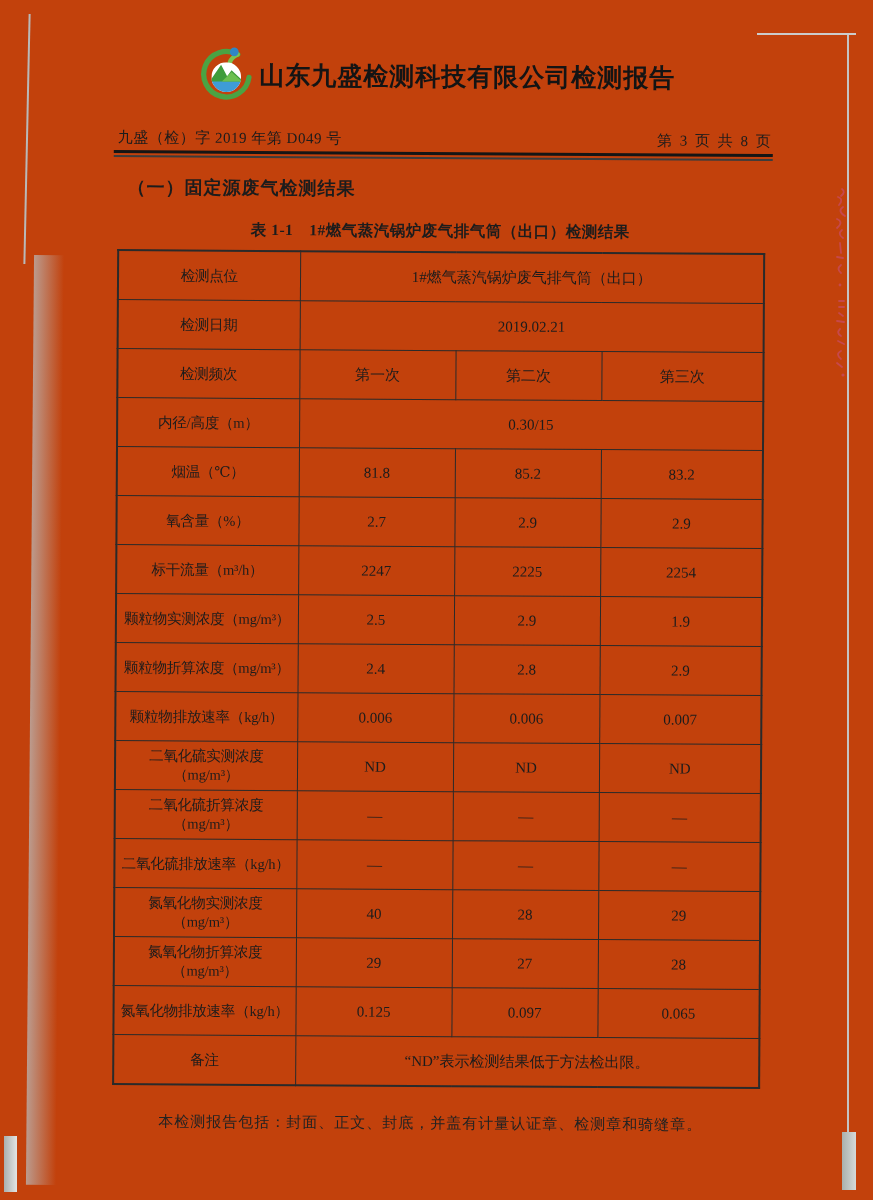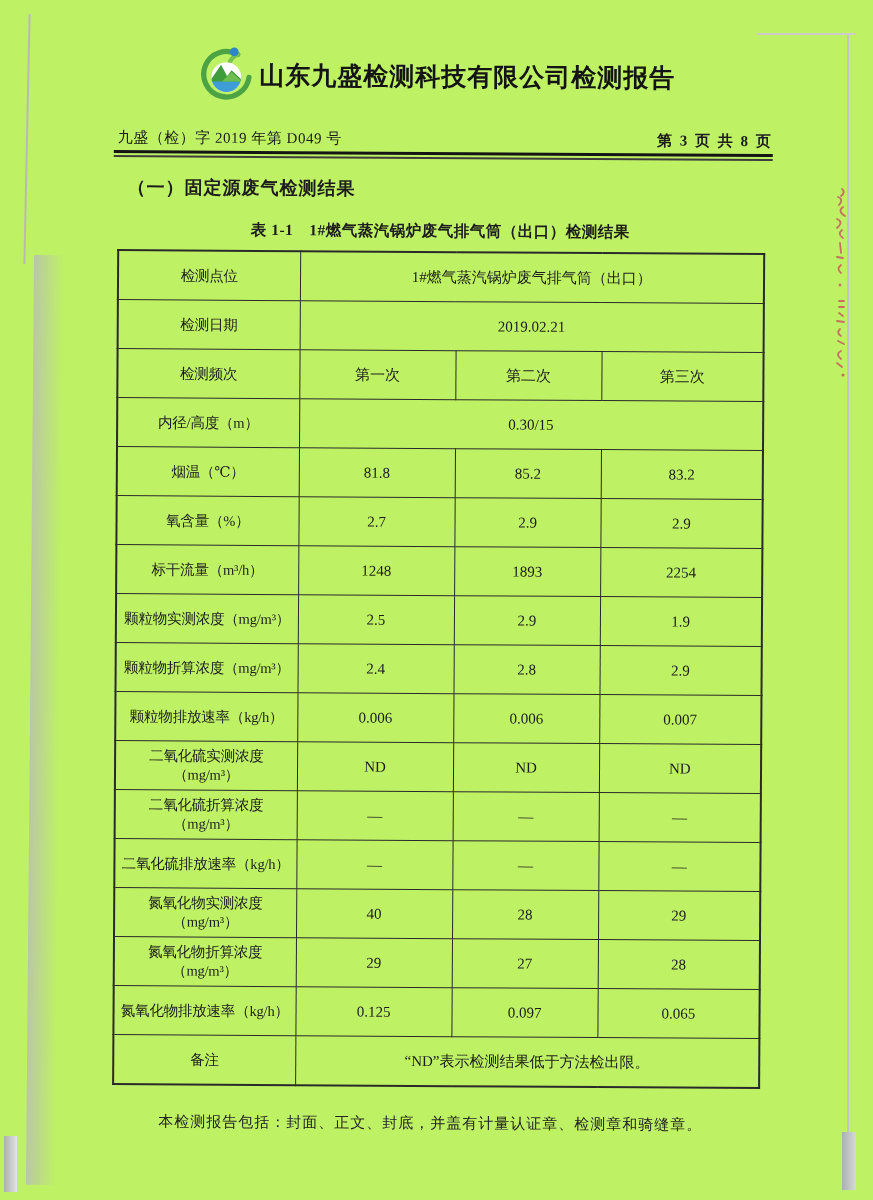--- a/index.html
+++ b/index.html
@@ -1,21 +1,21 @@
 <!DOCTYPE html>
 <html><head>
 <meta charset="utf-8">
 <style>
   html,body{margin:0;padding:0;}
   body{
     width:873px;height:1200px;overflow:hidden;background:#fdfdfc;
     font-family:"Liberation Serif","DejaVu Serif",serif;color:#1c1c1c;
     position:relative;
   }
-  .scan-page{position:absolute;inset:0;background:#bef264;}
+  .scan-page{position:absolute;inset:0;background:#c2410c;}
 
   
   .edge{position:absolute;pointer-events:none;}
   .edge-left-line{left:26px;top:14px;width:2px;height:250px;background:#b9b9b9;transform:rotate(1.2deg);}
   .fold-shadow{left:30px;top:255px;width:30px;height:930px;
     background:linear-gradient(90deg,rgba(185,185,185,.75),rgba(255,255,255,0));
     transform:rotate(.5deg);}
   .edge-right-line{left:847px;top:33px;width:2px;height:1152px;background:#c4c4c4;}
   .edge-top-right{left:757px;top:33px;width:99px;height:2px;background:#cccccc;}
   .edge-bottom-right{left:842px;top:1132px;width:14px;height:58px;
@@ -28,21 +28,21 @@
 
   
   .page-content{position:absolute;inset:0;transform:rotate(.35deg);transform-origin:430px 120px;}
 
   .header-row{display:flex;justify-content:center;align-items:center;gap:5px;margin-top:46px;}
   .report-title{font-size:25px;font-weight:bold;letter-spacing:1px;color:#141414;}
 
   .doc-line{display:flex;justify-content:space-between;align-items:flex-end;
     margin:24px 100px 0 118px;font-size:15px;}
   .doc-number{letter-spacing:.5px;}
-  .page-indicator{font-weight:700;letter-spacing:2px;margin-left:48px;}
+  .page-indicator{font-weight:400;letter-spacing:2px;margin-left:48px;}
   .double-rule{margin:3px 100px 0 114px;height:2px;
     border-top:3px solid #151515;border-bottom:2px solid #3c3c3c;}
 
   .section-title{margin:18px 0 0 128px;font-size:18px;font-weight:bold;letter-spacing:1px;}
 
   .table-title{margin:20px 0 0 118px;width:646px;text-align:center;
     font-size:15.5px;font-weight:bold;letter-spacing:.5px;}
 
   table.report{border-collapse:collapse;table-layout:fixed;
     margin:9px 0 0 118px;width:646px;border:2px solid #2a2a2a;}
@@ -143,22 +143,22 @@
             <td>83.2</td>
           </tr>
           <tr>
             <td class="label-cell">氧含量（%）</td>
             <td>2.7</td>
             <td>2.9</td>
             <td>2.9</td>
           </tr>
           <tr>
             <td class="label-cell">标干流量（m³/h）</td>
-            <td>1248</td>
-            <td>1893</td>
+            <td>2247</td>
+            <td>2225</td>
             <td>2254</td>
           </tr>
           <tr>
             <td class="label-cell">颗粒物实测浓度（mg/m³）</td>
             <td>2.5</td>
             <td>2.9</td>
             <td>1.9</td>
           </tr>
           <tr>
             <td class="label-cell">颗粒物折算浓度（mg/m³）</td>

